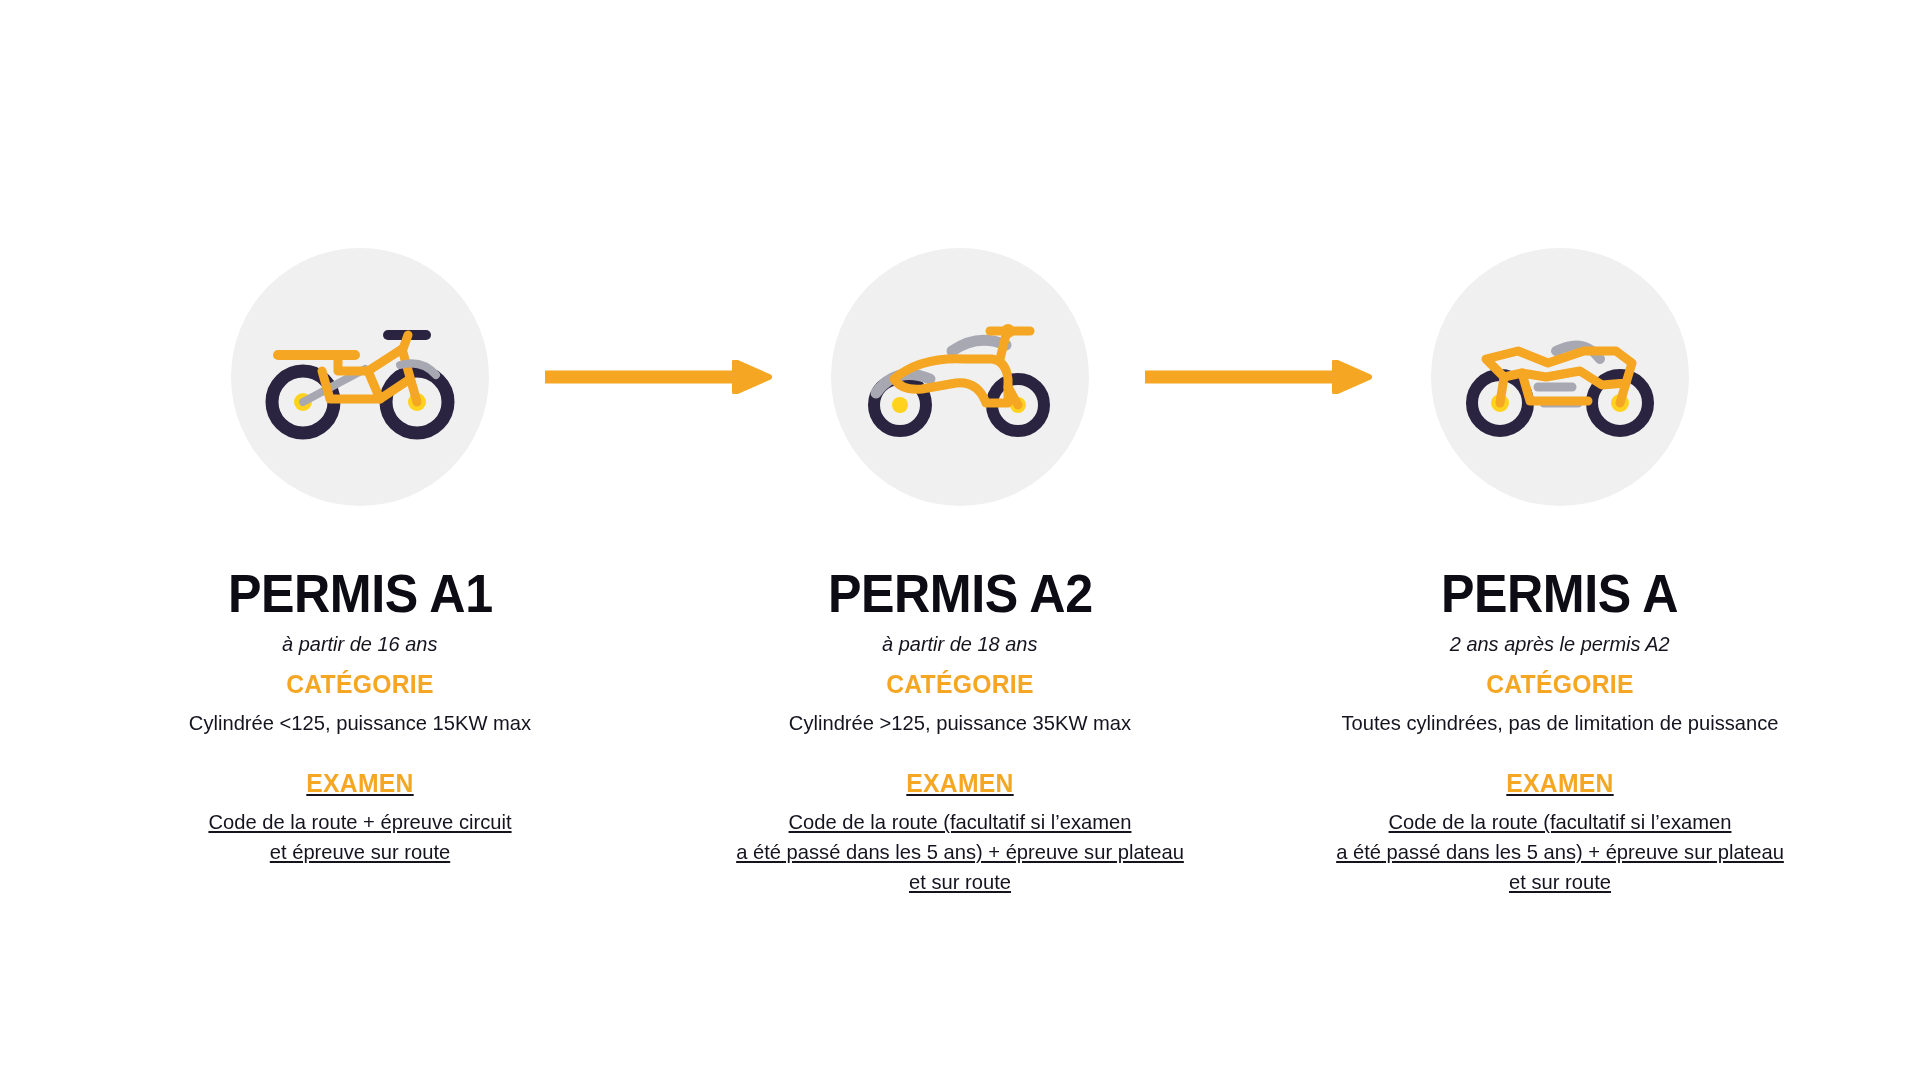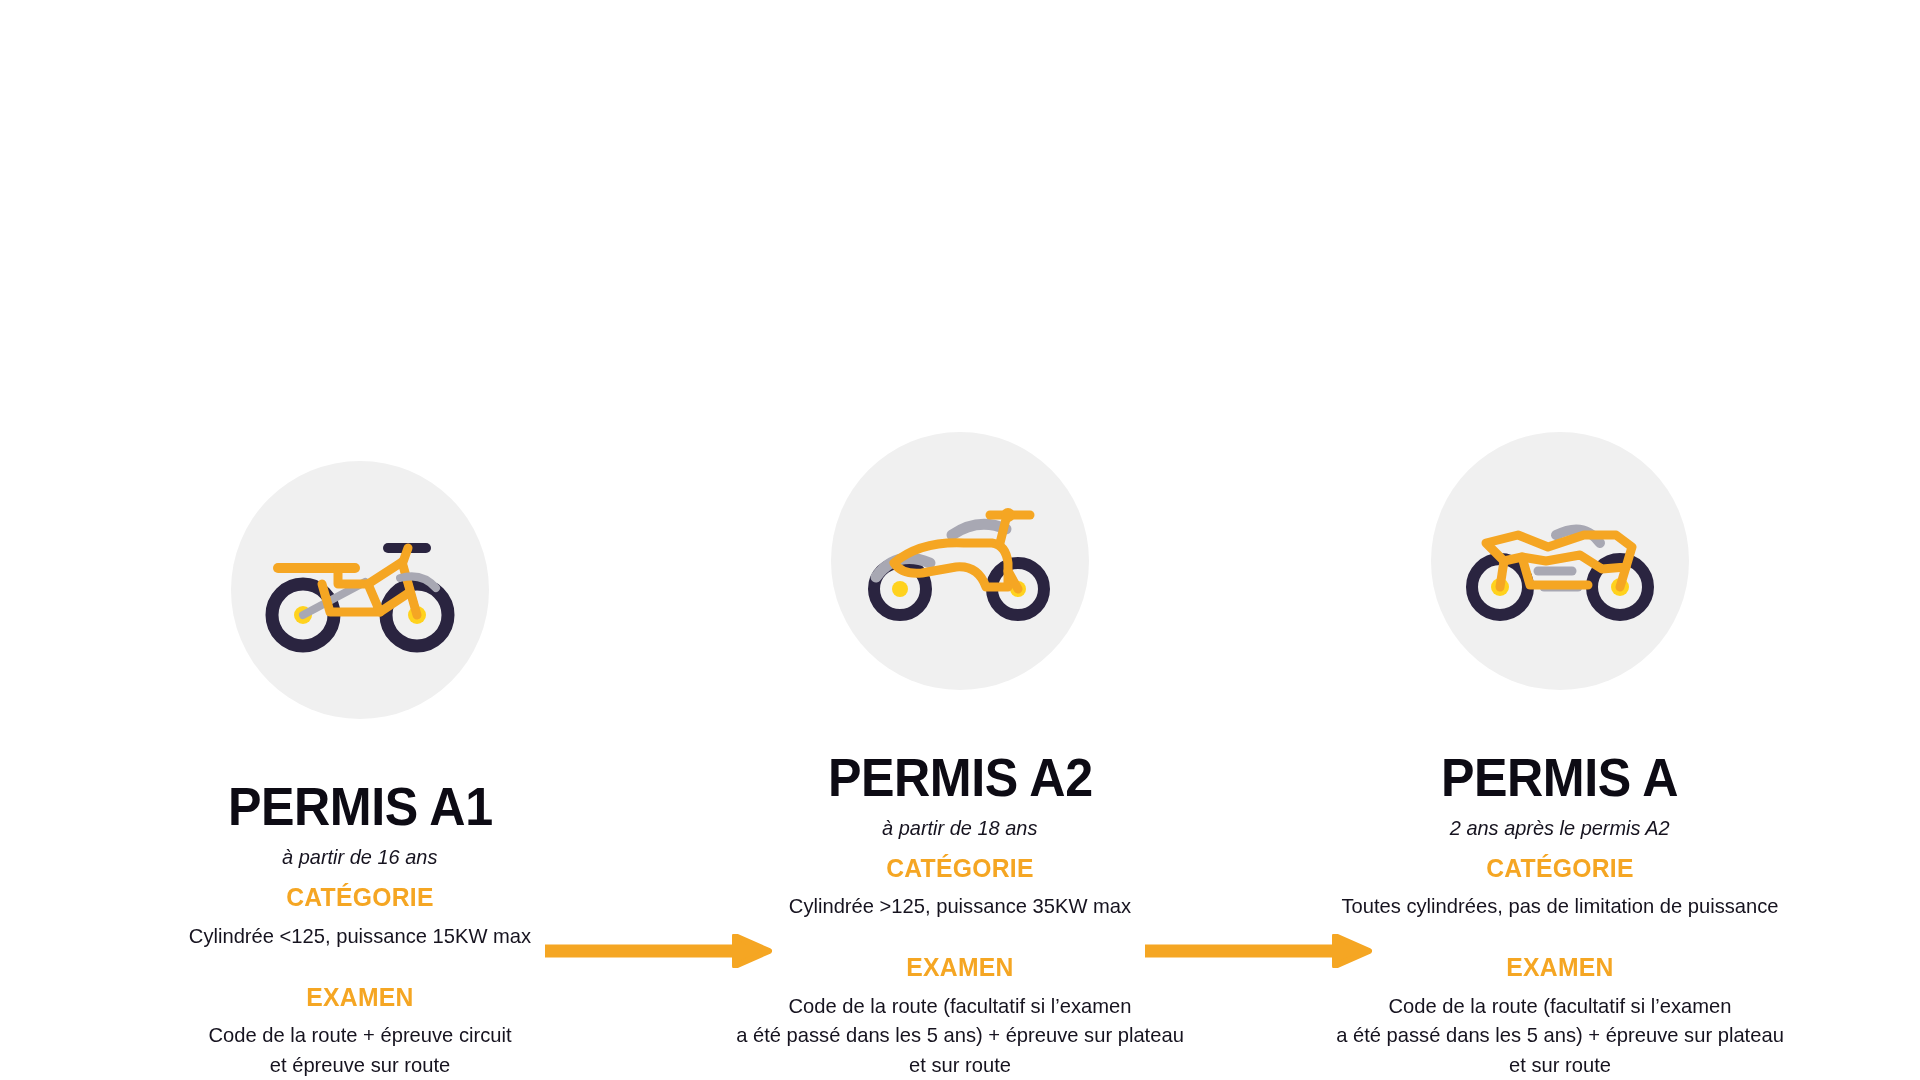--- a/index.html
+++ b/index.html
@@ -14,21 +14,21 @@
     color: #16131f;
     overflow: hidden;
   }
 
   .infographic {
     position: relative;
     width: 1920px;
     height: 1080px;
     display: flex;
     flex-direction: row;
-    align-items: flex-end;
+    align-items: flex-start;
     justify-content: center;
   }
 
   
   .column {
     position: relative;
     width: 500px;
     display: flex;
     flex-direction: column;
     align-items: center;
@@ -90,20 +90,21 @@
     transform: scaleX(0.95);
   }
 
   .section {
     margin-top: 14px;
     text-align: center;
     width: 100%;
   }
   .section.examen {
     margin-top: 32px;
+    text-decoration: underline;
   }
   .section-head {
     font-size: 26px;
     font-weight: 700;
     color: #f5a623;
     letter-spacing: 0.3px;
     line-height: 1.1;
     transform: scaleX(0.95);
   }
   .section-body {

